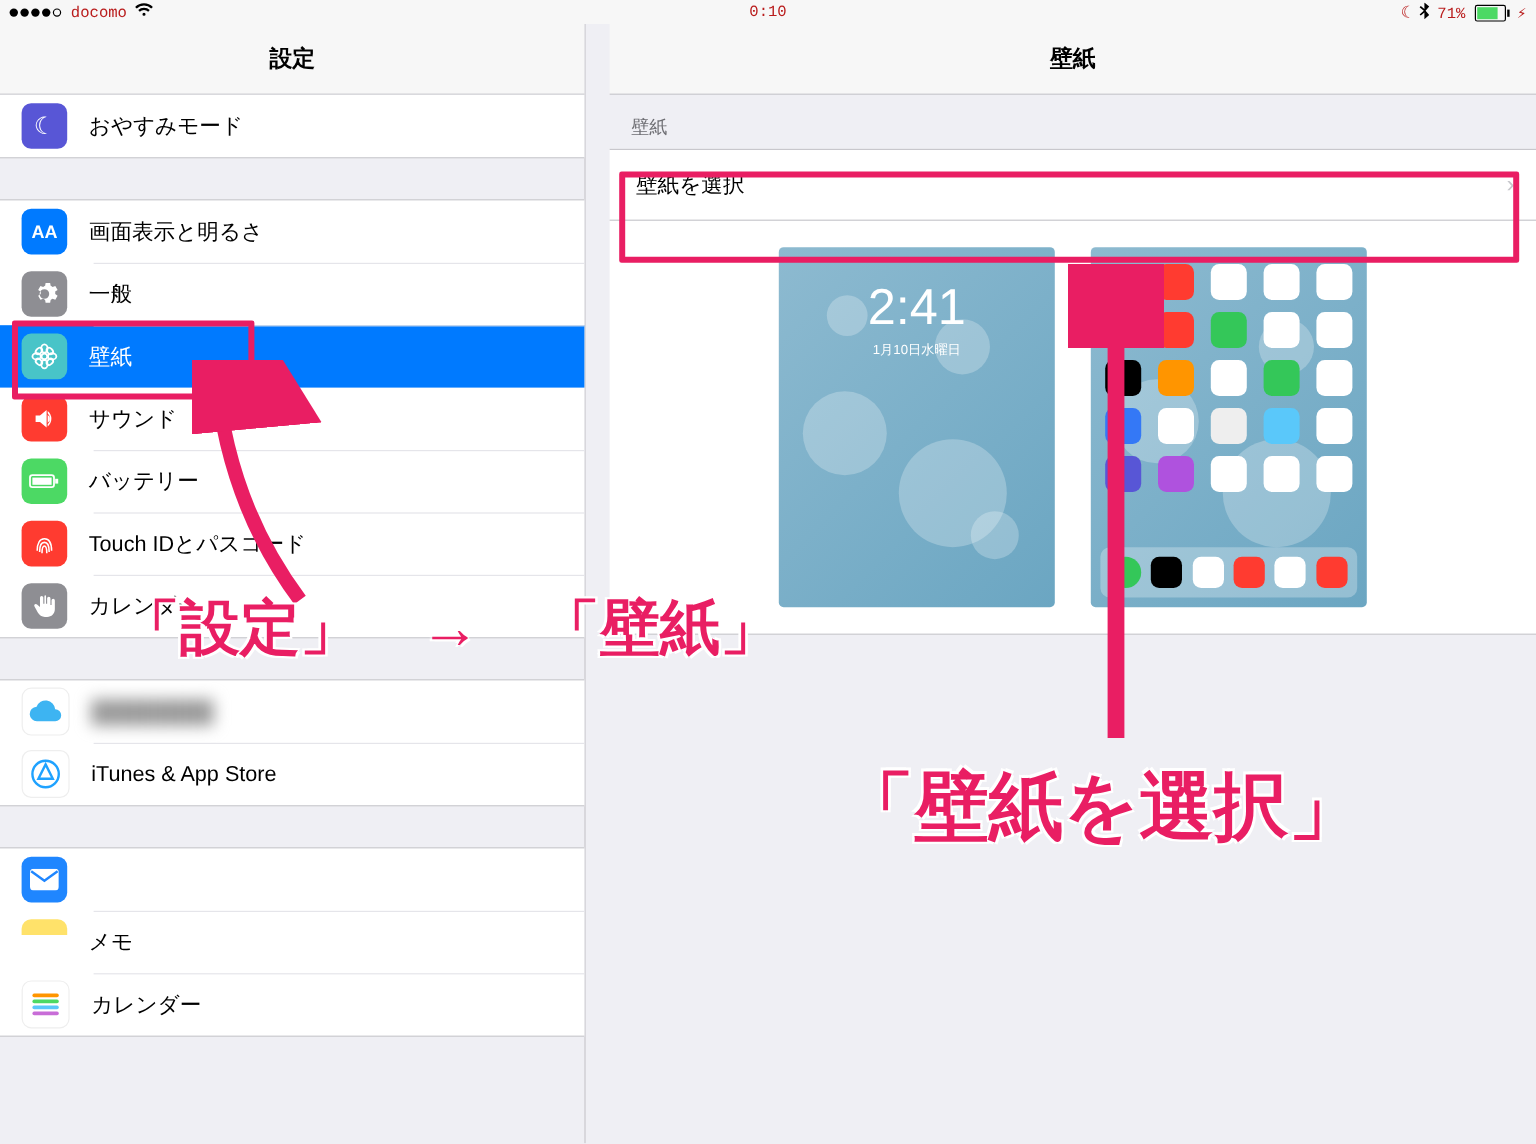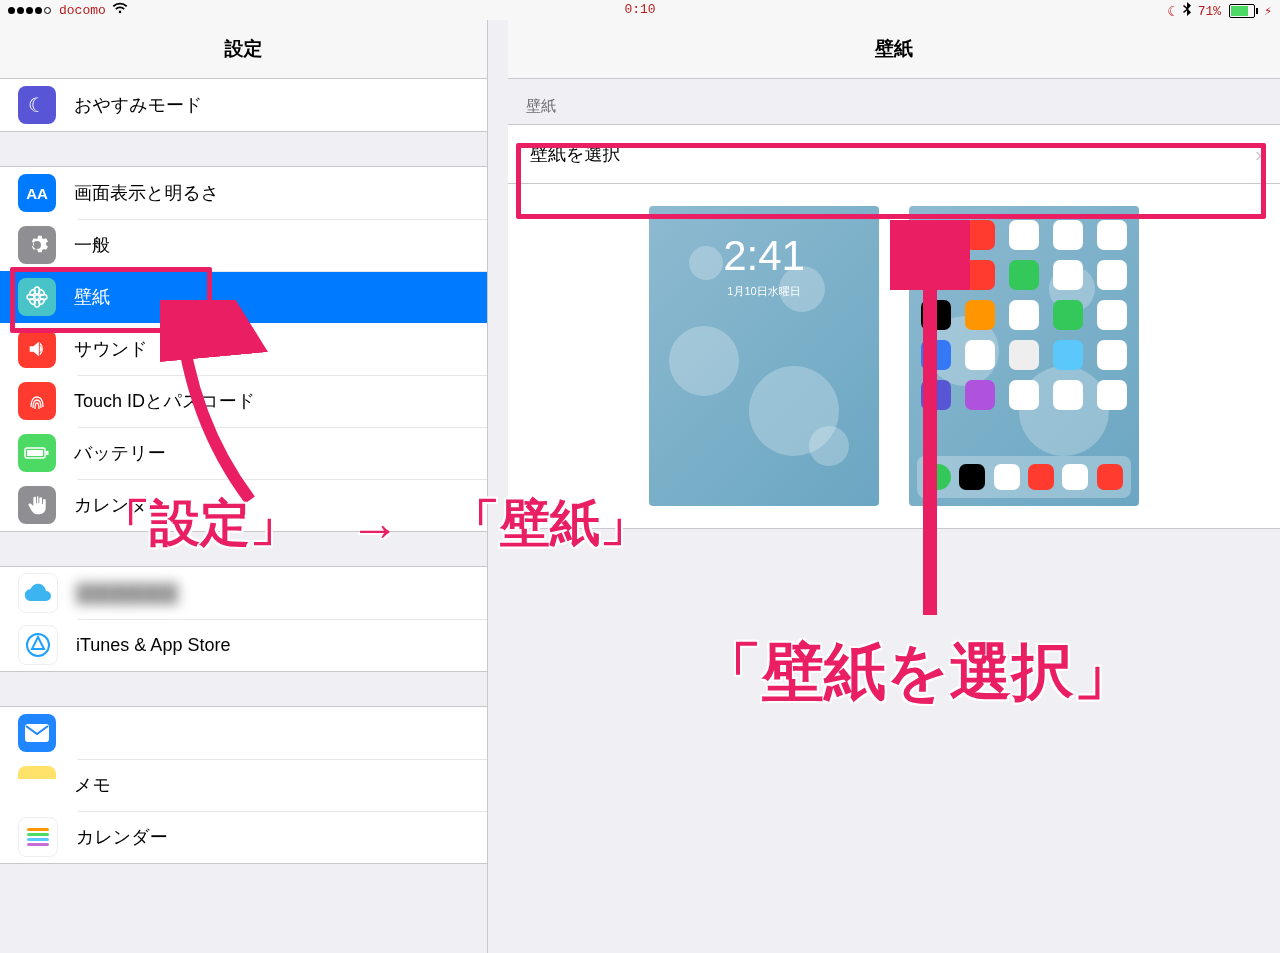--- a/index.html
+++ b/index.html
@@ -140,40 +140,40 @@
         </div>
         <div class="row">
           <div class="icon ic-sound">
             <svg width="22" height="22" viewBox="0 0 24 24">
                 <path fill="#fff" d="M4 9v6h4l6 5V4l-6 5H4zm13 3a4 4 0 00-2-3.5v7A4 4 0 0017 12zm-2-7v2a7 7 0 010 10v2a9 9 0 000-14z"></path>
               </svg>
           </div>
           <div class="label">サウンド</div>
         </div>
         <div class="row">
+          <div class="icon ic-battery">
+            <svg width="26" height="16" viewBox="0 0 26 16">
+                <rect x="1" y="3" width="20" height="10" rx="2" fill="none" stroke="#fff" stroke-width="1.5"></rect>
+                <rect x="22" y="6" width="2.5" height="4" fill="#fff"></rect>
+                <rect x="3" y="5" width="16" height="6" fill="#fff"></rect>
+              </svg>
+          </div>
+          <div class="label">バッテリー</div>
+        </div>
+        <div class="row">
           <div class="icon ic-touchid">
             <svg width="24" height="24" viewBox="0 0 24 24">
                 <g fill="none" stroke="#fff" stroke-width="1.3">
                   <path d="M6 18c0-6 2-10 6-10s6 4 6 10"></path>
                   <path d="M8 19c0-5 1.3-8 4-8s4 3 4 8"></path>
                   <path d="M10 20c0-4 .7-6 2-6s2 2 2 6"></path>
                 </g>
               </svg>
           </div>
           <div class="label">Touch IDとパスコード</div>
-        </div>
-        <div class="row">
-          <div class="icon ic-battery">
-            <svg width="26" height="16" viewBox="0 0 26 16">
-                <rect x="1" y="3" width="20" height="10" rx="2" fill="none" stroke="#fff" stroke-width="1.5"></rect>
-                <rect x="22" y="6" width="2.5" height="4" fill="#fff"></rect>
-                <rect x="3" y="5" width="16" height="6" fill="#fff"></rect>
-              </svg>
-          </div>
-          <div class="label">バッテリー</div>
         </div>
         <div class="row">
           <div class="icon ic-privacy">
             <svg width="22" height="22" viewBox="0 0 24 24">
                 <path fill="#fff" d="M12 2c.8 0 1.5.7 1.5 1.5V10h1V5a1.5 1.5 0 013 0v6h1V7a1.5 1.5 0 013 0v8c0 4-3 7-7 7h-2c-3 0-5-1.5-6.5-4L3 12.5a1.5 1.5 0 012.3-1.9L8 13V4.5A1.5 1.5 0 019.5 3c.8 0 1.5.7 1.5 1.5V10h1V3.5c0-.8.7-1.5 1.5-1.5z"></path>
               </svg>
           </div>
           <div class="label">カレンダー</div>
         </div>
       </div>

